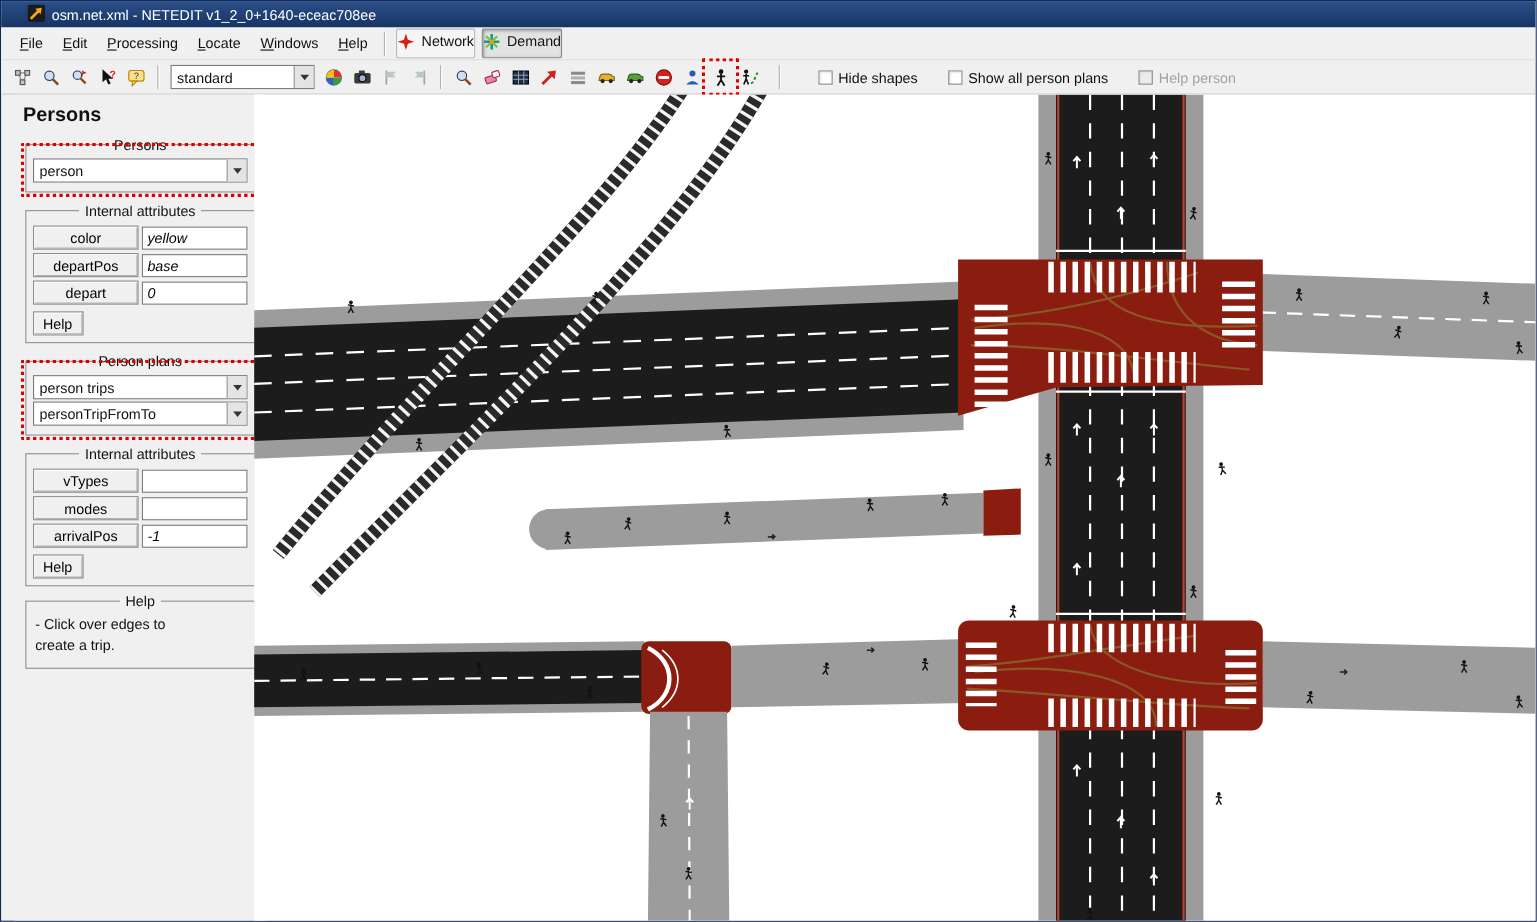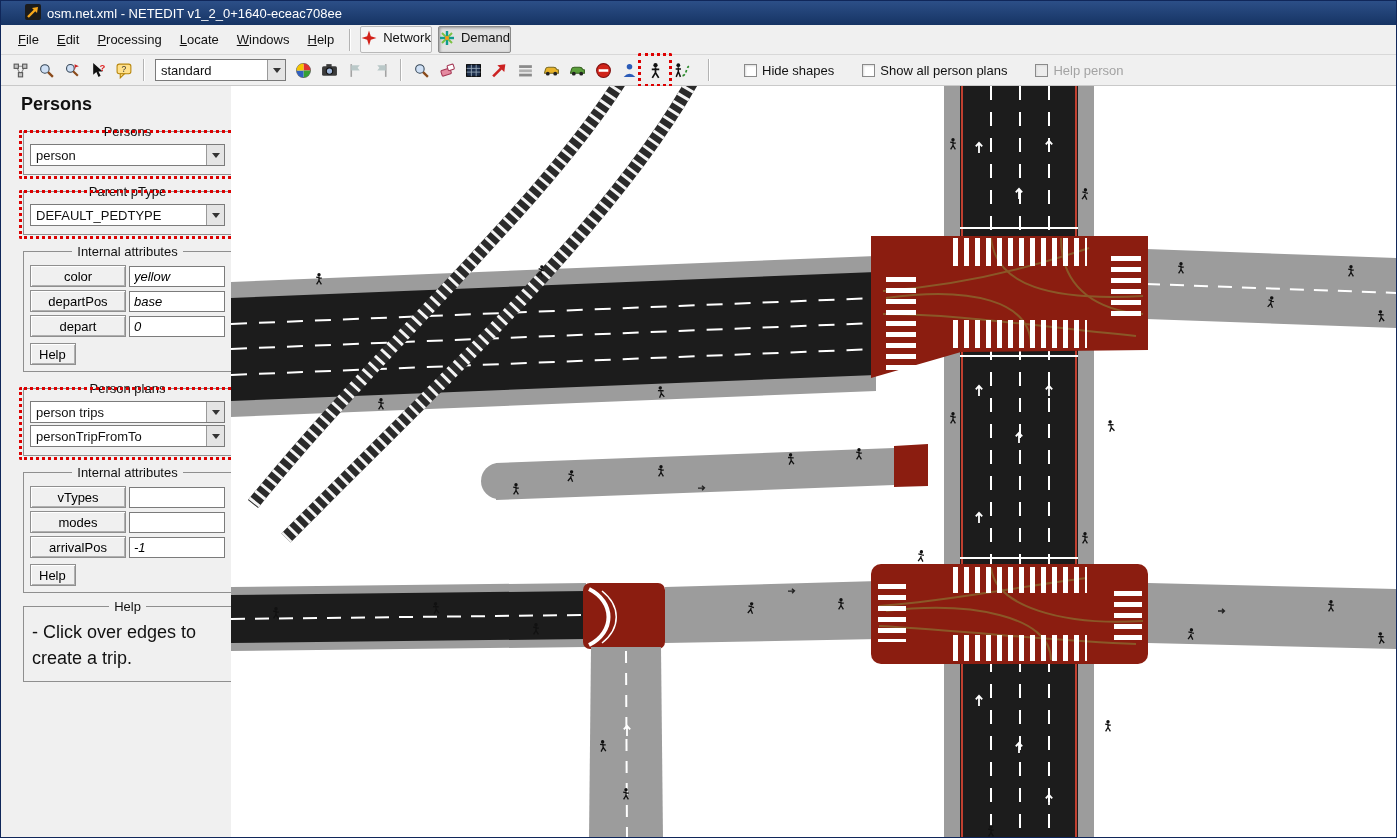--- a/index.html
+++ b/index.html
@@ -89,21 +89,21 @@
   .small-btn {
     width:46px; height:22px; margin-top:3px; background:#f0f0f0; border:1px solid #8f8f8f;
     box-shadow:inset 1px 1px 0 #fff, inset -1px -1px 0 #b0b0b0;
     font-family:inherit; font-size:13px; text-align:left; padding:0 8px;
   }
   .creator-btn {
     display:block; width:100%; height:23px; margin:4px 0; background:#f0f0f0;
     border:1px solid #9f9f9f; box-shadow:inset 1px 1px 0 #fff, inset -1px -1px 0 #c2c2c2;
     color:#9c9c9c; font-family:inherit; font-size:13px;
   }
-  .help-text { font-size:18px; line-height:1.45; padding:2px 2px 4px; }
+  .help-text { font-size:13px; line-height:1.45; padding:2px 2px 4px; }
   
   .canvas {
     position:absolute; left:230px; top:85px; right:0; bottom:0; background:#fff; overflow:hidden;
   }
 </style>
 </head>
 <body>
 
 <div class="titlebar">
   <span>
@@ -314,30 +314,20 @@
     <div class="annotation" style="left:-5px; right:-5px; top:-9px; bottom:-5px;"></div>
     <legend>Persons</legend>
     <div class="combo full">
       <span class="txt">person</span>
       <span class="arrowbtn">
           <span class="arr"></span>
         </span>
     </div>
   </fieldset>
 
-  <fieldset class="annotated">
-    <div class="annotation" style="left:-5px; right:-5px; top:-9px; bottom:-5px;"></div>
-    <legend>Parent pType</legend>
-    <div class="combo full">
-      <span class="txt">DEFAULT_PEDTYPE</span>
-      <span class="arrowbtn">
-          <span class="arr"></span>
-        </span>
-    </div>
-  </fieldset>
 
   <fieldset>
     <legend>Internal attributes</legend>
     <div class="attr-row">
       <button class="attr-btn">color</button>
       <input class="attr-input" value="yellow" style="">
     </div>
     <div class="attr-row">
       <button class="attr-btn">departPos</button>
       <input class="attr-input" value="base" style="">

